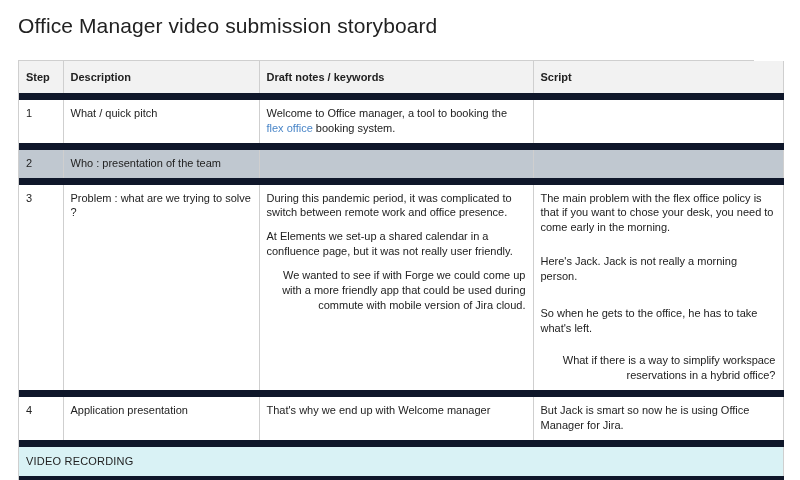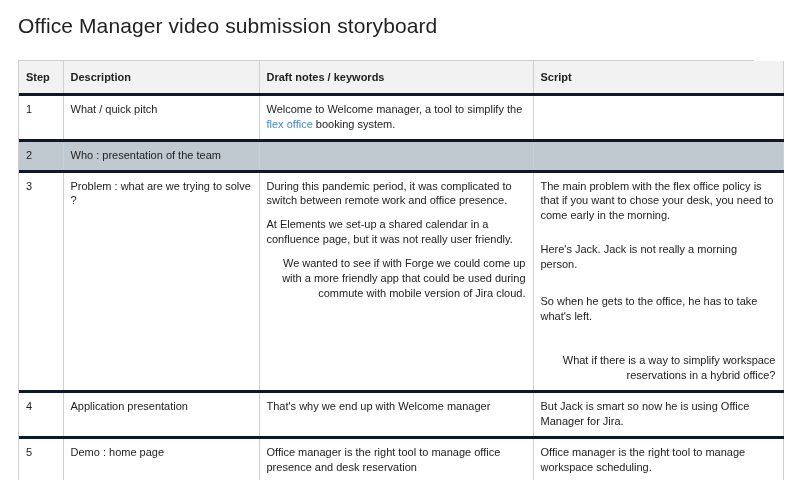--- a/index.html
+++ b/index.html
@@ -35,21 +35,21 @@
   }
   table.storyboard {
     border-collapse: collapse;
     width: 764px;
     table-layout: fixed;
     font-size: 11px;
   }
   table.storyboard th,
   table.storyboard td {
     border-right: 1px solid #cfcfcf;
-    border-bottom: 3px solid #0f172a;
+    border-bottom: 7px solid #0f172a;
     vertical-align: top;
     padding: 6px 7px 7px 7px;
     line-height: 1.35;
   }
   table.storyboard th {
     background: #f2f2f2;
     text-align: left;
     font-weight: bold;
     font-size: 11px;
     color: #222222;
@@ -71,21 +71,21 @@
     padding-bottom: 7px;
     letter-spacing: 0.2px;
   }
   tr.highlight-row td {
     background: #c0c8d0;
   }
   td.step-cell { color: #222222; }
   .para { margin: 0 0 9px 0; }
   .para:last-child { margin-bottom: 0; text-align: right; }
   .para.gap { margin-bottom: 22px; margin-top: 19px; }
-  .para.biggap { margin-bottom: 30px; }
+  .para.biggap { margin-bottom: 18px; }
   .link {
     color: #4a86c8;
     text-decoration: none;
   }
 </style>
 </head>
 <body>
 
 <div class="page">
 
@@ -105,21 +105,21 @@
           <th>Description</th>
           <th>Draft notes / keywords</th>
           <th>Script</th>
         </tr>
       </thead>
       <tbody>
 
         <tr>
           <td class="step-cell">1</td>
           <td>What / quick pitch</td>
-          <td><span>Welcome to Welcome manager, a tool to simplify the </span><a class="link" href="#">flex office</a><span> booking system.</span></td>
+          <td><span>Welcome to Office manager, a tool to booking the </span><a class="link" href="#">flex office</a><span> booking system.</span></td>
           <td></td>
         </tr>
 
         <tr class="highlight-row">
           <td class="step-cell">2</td>
           <td>Who : presentation of the team</td>
           <td></td>
           <td></td>
         </tr>
 
@@ -139,20 +139,23 @@
           </td>
         </tr>
 
         <tr>
           <td class="step-cell">4</td>
           <td>Application presentation</td>
           <td>That's why we end up with Welcome manager</td>
           <td>But Jack is smart so now he is using Office Manager for Jira.</td>
         </tr>
 
+        <tr class="section-row">
+          <td colspan="4">VIDEO RECORDING</td>
+        </tr>
 
         <tr>
           <td class="step-cell">5</td>
           <td>Demo : home page</td>
           <td>Office manager is the right tool to manage office presence and desk reservation</td>
           <td>Office manager is the right tool to manage workspace scheduling.</td>
         </tr>
       </tbody>
     </table>
   </div>

